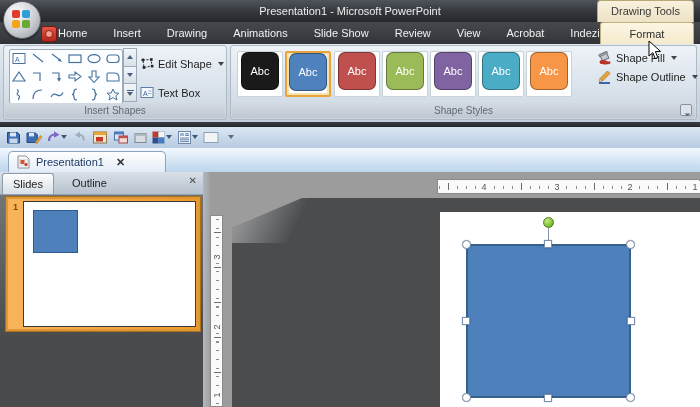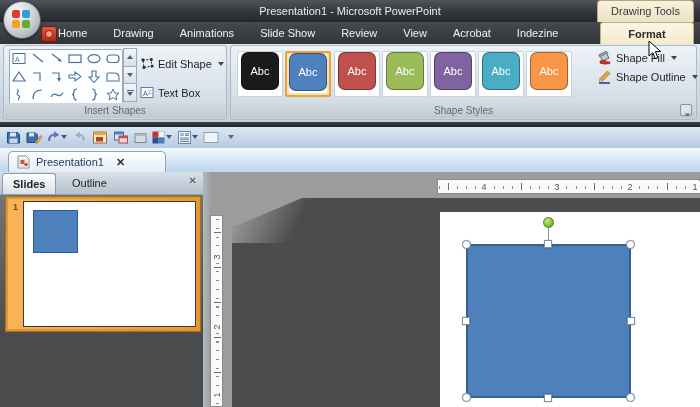--- a/index.html
+++ b/index.html
@@ -29,21 +29,21 @@
     background:linear-gradient(#45484D,#3A3D42 60%,#303338)}
   .addin-icon{left:41px;top:26px;width:14px;height:14px;border-radius:3px;
     background:linear-gradient(#E4574B,#B3281C);border:1px solid #7E150C}
   .addin-icon i{position:absolute;left:3px;top:3px;width:6px;height:6px;border-radius:50%;
     background:#F7A08F;border:1px solid #8E1F13}
   .tabs{left:45px;top:22px;height:22px;display:flex}
   .rtab{padding:0 13px;line-height:22px;font-size:11px;color:#F1F1F1;white-space:nowrap}
   .rtab-format{left:600px;top:22px;width:94px;height:22px;box-sizing:border-box;
     background:linear-gradient(#FCF6E3,#F4E9CB);border:1px solid #C0AF7F;border-bottom:none;
     border-radius:3px 3px 0 0;text-align:center;line-height:22px;font-size:11px;
-    font-weight:bold;color:#2B2B2B}
+    font-weight:normal;color:#2B2B2B}
   
   .ribbon{left:0;top:44px;width:700px;height:78px;
     background:linear-gradient(#E3EAF1,#CFDAE4 55%,#C3CFDA)}
   .group{position:absolute;top:1px;height:75px;border:1px solid #AEB9C4;border-radius:3px;
     background:linear-gradient(#EDF2F7,#D9E2EA 60%,#CBD5DF);box-sizing:border-box}
   .grp-label{position:absolute;left:1px;right:1px;bottom:1px;height:15px;
     background:linear-gradient(#D3DAE1,#BFC8D1);border-radius:0 0 2px 2px;
     text-align:center;font-size:10px;line-height:15px;color:#5F6A74}
   .g-insert{left:3px;width:224px}
   .g-styles{left:230px;width:467px}
@@ -100,21 +100,21 @@
   .doctab-label{font-size:11px;font-weight:normal;color:#1E3A66}
   .doctab-close{font-size:11px;font-weight:bold;color:#333;margin-left:6px}
   
   .panel{left:0;top:172px;width:203px;height:235px;
     background:linear-gradient(#7A7B7D,#4A4B4D 70%)}
   .panel-tabs{position:absolute;left:0;top:0;width:203px;height:22px;
     background:linear-gradient(#D9E0E8,#B6C2CE);border-bottom:1px solid #93A1AF}
   .ptab{position:absolute;top:1px;height:21px;box-sizing:border-box;padding:0 10px;
     font-size:11px;line-height:21px;color:#222}
   .ptab.active{background:linear-gradient(#FDFDFD,#D9E0E8);border:1px solid #8D9BAA;
-    border-bottom:none;border-radius:3px 3px 0 0;font-weight:bold}
+    border-bottom:none;border-radius:3px 3px 0 0;font-weight:normal}
   .ptab-close{position:absolute;right:6px;top:3px;font-size:10px;color:#4A4A4A}
   .thumb{position:absolute;left:6px;top:25px;width:194px;height:134px;box-sizing:border-box;
     border:2px solid #DE9733;background:linear-gradient(90deg,#F8B45A,#EE9A2B);
     box-shadow:0 0 0 1px #a86f1e}
   .thumb-num{position:absolute;left:2px;top:3px;width:11px;text-align:center;
     font-size:9px;font-weight:bold;color:#7A4E10}
   .thumb-slide{position:absolute;left:15px;top:2px;right:2px;bottom:2px;background:#fff;
     border:1px solid #3A3A3A}
   .thumb-shape{position:absolute;left:9px;top:8px;width:43px;height:41px;
     background:#4E80BC;border:1px solid #2F5B8E}
@@ -174,20 +174,21 @@
       <i class="orb-g"></i>
   </div>
 </div>
 
 <div class="abs tabrow"></div>
 <div class="abs addin-icon">
     <i></i>
   </div>
 <div class="abs tabs">
   <div class="rtab">Home</div>
+  <div class="rtab">Insert</div>
   <div class="rtab">Drawing</div>
   <div class="rtab">Animations</div>
   <div class="rtab">Slide Show</div>
   <div class="rtab">Review</div>
   <div class="rtab">View</div>
   <div class="rtab">Acrobat</div>
   <div class="rtab">Indezine</div>
 </div>
 <div class="abs rtab-format">Format</div>
 

